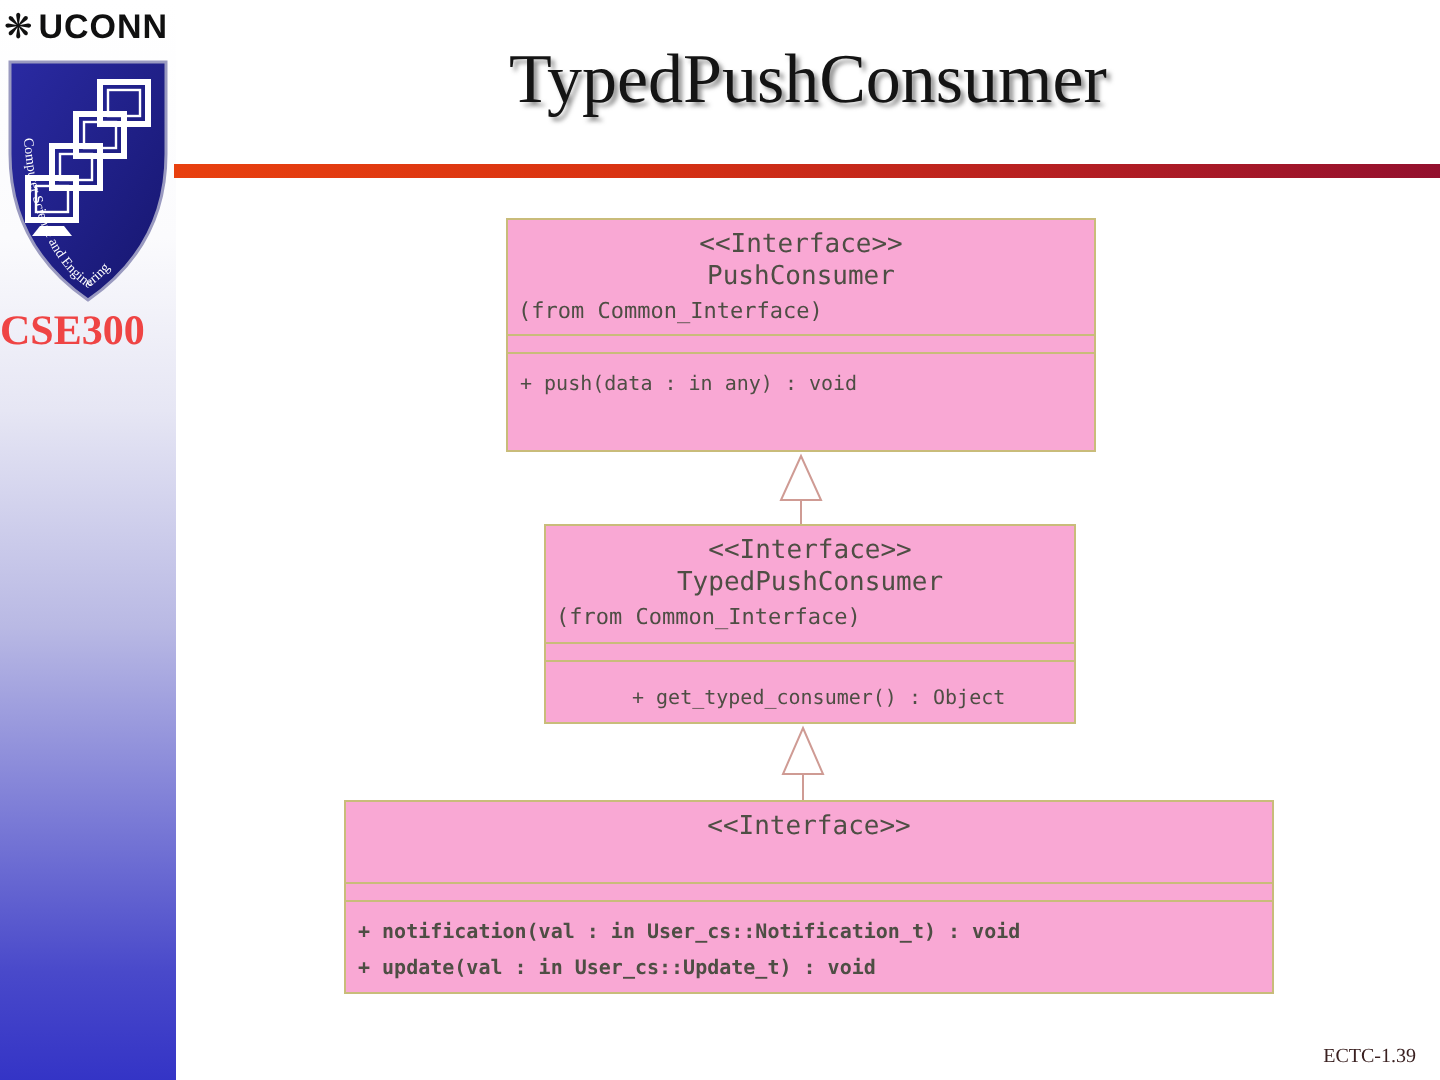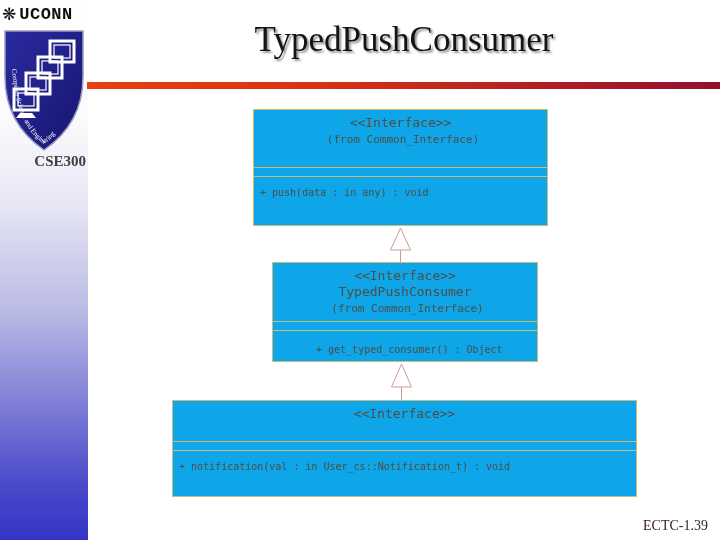--- a/index.html
+++ b/index.html
@@ -28,41 +28,41 @@
     left: 2px; top: 2px;
     width: 86px; height: 24px;
     display: flex; align-items: center;
     color: #101010;
   }
   .uconn-wordmark .leaf {
     font-size: 17px; line-height: 17px; margin-right: 3px;
     font-family: "DejaVu Sans", sans-serif;
   }
   .uconn-wordmark .word {
-    font-family: Liberation Mono, monospace;
+    font-family: Liberation Sans, sans-serif;
     font-size: 17px; font-weight: bold; letter-spacing: 0.5px;
   }
 
   
   .shield-wrap {
     position: absolute;
     left: 2px; top: 29px;
     width: 84px; height: 124px;
   }
 
   
   .course-label {
     position: absolute;
     left: 0; top: 153px;
     width: 86px;
-    text-align: right;
+    text-align: left;
     font-family: "Liberation Serif", serif;
     font-weight: bold;
-    font-size: 15px;
-    color: #404040;
+    font-size: 21px;
+    color: #ef4444;
   }
 
   
   .title {
     position: absolute;
     left: 88px; top: 20px;
     width: 632px;
     text-align: center;
     font-family: "Liberation Serif", serif;
     font-size: 35px;
@@ -76,41 +76,40 @@
     position: absolute;
     left: 87px; top: 82px;
     width: 633px; height: 7px;
     background: linear-gradient(90deg, #e8400f 0%, #d93312 35%, #b51f22 70%, #93102e 100%);
   }
 
   
   .uml-box {
     position: absolute;
     box-sizing: border-box;
-    background: #0ea5e9;
+    background: #f9a8d4;
     border: 1px solid #c9bc7a;
     display: flex;
     flex-direction: column;
     font-family: "DejaVu Sans Mono", monospace;
     color: #4e4e44;
   }
   .uml-header { box-sizing: border-box; flex: none; padding-top: 5px; }
   .uml-stereotype, .uml-name {
     text-align: center;
     font-size: 13px;
     line-height: 16px;
     white-space: nowrap;
   }
   .uml-from {
     font-size: 11px;
     line-height: 13px;
     padding-left: 5px;
     margin-top: 2px;
     white-space: nowrap;
-    text-align: center;
   }
   .uml-attrs {
     box-sizing: border-box;
     flex: none;
     height: 10px;
     border-top: 1px solid #c9bc7a;
     border-bottom: 1px solid #c9bc7a;
   }
   .uml-methods {
     flex: 1;
@@ -122,36 +121,36 @@
     white-space: nowrap;
   }
 
   #box-pushconsumer      { left: 253px; top: 109px; width: 295px; height: 117px; }
   #box-pushconsumer .uml-header { height: 57px; }
   #box-typedpushconsumer { left: 272px; top: 262px; width: 266px; height: 100px; }
   #box-typedpushconsumer .uml-header { height: 58px; }
   #box-typedpushconsumer .uml-methods { padding-top: 9px; padding-left: 43px; }
   #box-userev            { left: 172px; top: 400px; width: 465px; height: 97px; }
   #box-userev .uml-header { height: 40px; }
-  #box-userev .uml-methods { padding-top: 7px; }
+  #box-userev .uml-methods { padding-top: 7px; font-weight: bold; }
   #box-userev .uml-method { line-height: 18px; }
 
   .connector-layer {
     position: absolute;
     left: 0; top: 0;
     width: 720px; height: 540px;
     pointer-events: none;
   }
 
   
   .footer {
     position: absolute;
     right: 12px; bottom: 6px;
     font-family: "Liberation Serif", serif;
-    font-size: 14px;
+    font-size: 10px;
     color: #3a2020;
     text-align: right;
   }
 </style>
 </head>
 <body>
 
 <div class="slide">
 
   <div class="sidebar"></div>
@@ -201,20 +200,21 @@
 
   <div class="course-label">CSE300</div>
 
   <div class="title">TypedPushConsumer</div>
 
   <div class="rule"></div>
 
   <div class="uml-box" id="box-pushconsumer">
     <div class="uml-header">
       <div class="uml-stereotype">&lt;&lt;Interface&gt;&gt;</div>
+      <div class="uml-name">PushConsumer</div>
       <div class="uml-from">(from Common_Interface)</div>
     </div>
     <div class="uml-attrs"></div>
     <div class="uml-methods">
       <div class="uml-method">+ push(data : in any) : void</div>
     </div>
   </div>
 
   <div class="uml-box" id="box-typedpushconsumer">
     <div class="uml-header">
@@ -228,20 +228,21 @@
     </div>
   </div>
 
   <div class="uml-box" id="box-userev">
     <div class="uml-header">
       <div class="uml-stereotype">&lt;&lt;Interface&gt;&gt;</div>
     </div>
     <div class="uml-attrs"></div>
     <div class="uml-methods">
       <div class="uml-method">+ notification(val : in User_cs::Notification_t) : void</div>
+      <div class="uml-method">+ update(val : in User_cs::Update_t) : void</div>
     </div>
   </div>
 
   <svg class="connector-layer">
 
     <g stroke="#cf9b94" fill="#ffffff" stroke-width="1">
       <line x1="400.5" y1="262" x2="400.5" y2="250"></line>
       <path d="M 400.5,228 L 410.5,250 L 390.5,250 Z"></path>
     </g>
 

